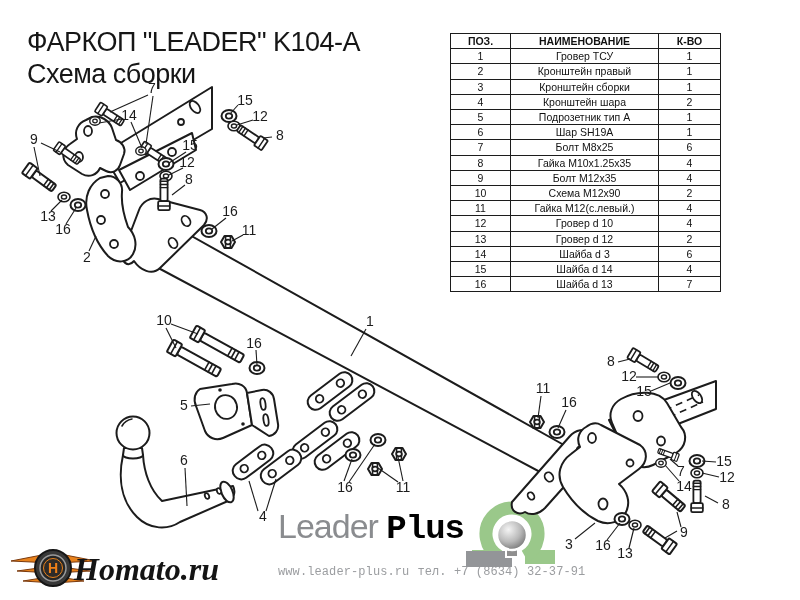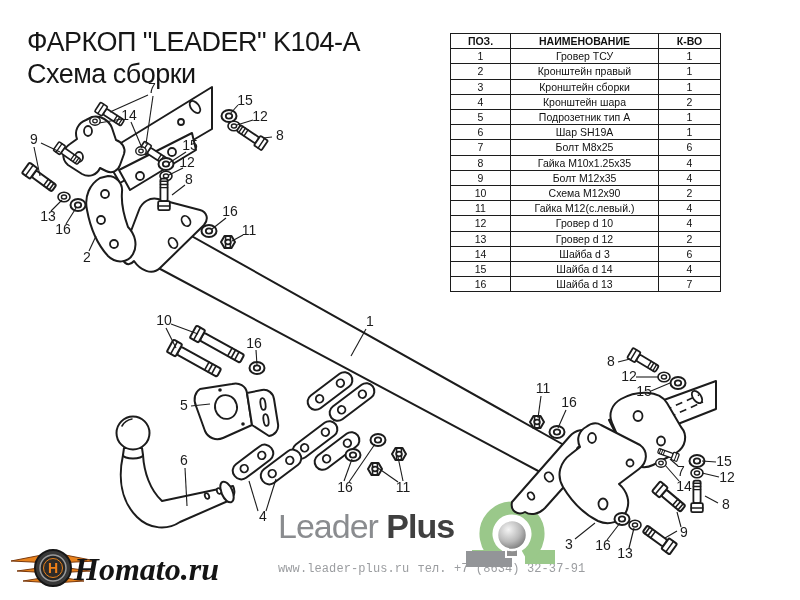--- a/index.html
+++ b/index.html
@@ -19,21 +19,21 @@
   .ln{fill:#fff;stroke:#1c1c1c;stroke-width:2;stroke-linejoin:round;stroke-linecap:round;}
   .ln2{fill:none;stroke:#1c1c1c;stroke-width:1.6;stroke-linejoin:round;stroke-linecap:round;}
   .hole{fill:#fff;stroke:#1c1c1c;stroke-width:1.8;}
   .dot{fill:#1c1c1c;}
   .dash{fill:none;stroke:#1c1c1c;stroke-width:1.6;stroke-dasharray:7 5;}
   .callout{font:14px "Liberation Sans",sans-serif;fill:#1c1c1c;text-anchor:middle;dominant-baseline:middle;}
   .leader{stroke:#1c1c1c;stroke-width:1.1;}
   
   .lp{position:absolute;left:278px;top:508px;}
   .lp-name{font-size:34px;letter-spacing:-1px;line-height:36px;color:#8a8c8f;}
-  .lp-name b{color:#404040;font-weight:700;}
+  .lp-name b{color:#000000;font-weight:700;font-family:Liberation Mono, monospace;}
   .lp-sub{font-size:12px;color:#9b9da0;letter-spacing:0.1px;margin-top:18px;white-space:nowrap;font-family:Liberation Mono, monospace;}
   .lp-sub span{margin-right:8px;}
   .lp-icon{position:absolute;left:466px;top:493px;}
   
   .homato{position:absolute;left:8px;top:540px;}
 </style>
 </head>
 <body>
 <div class="page">
 

